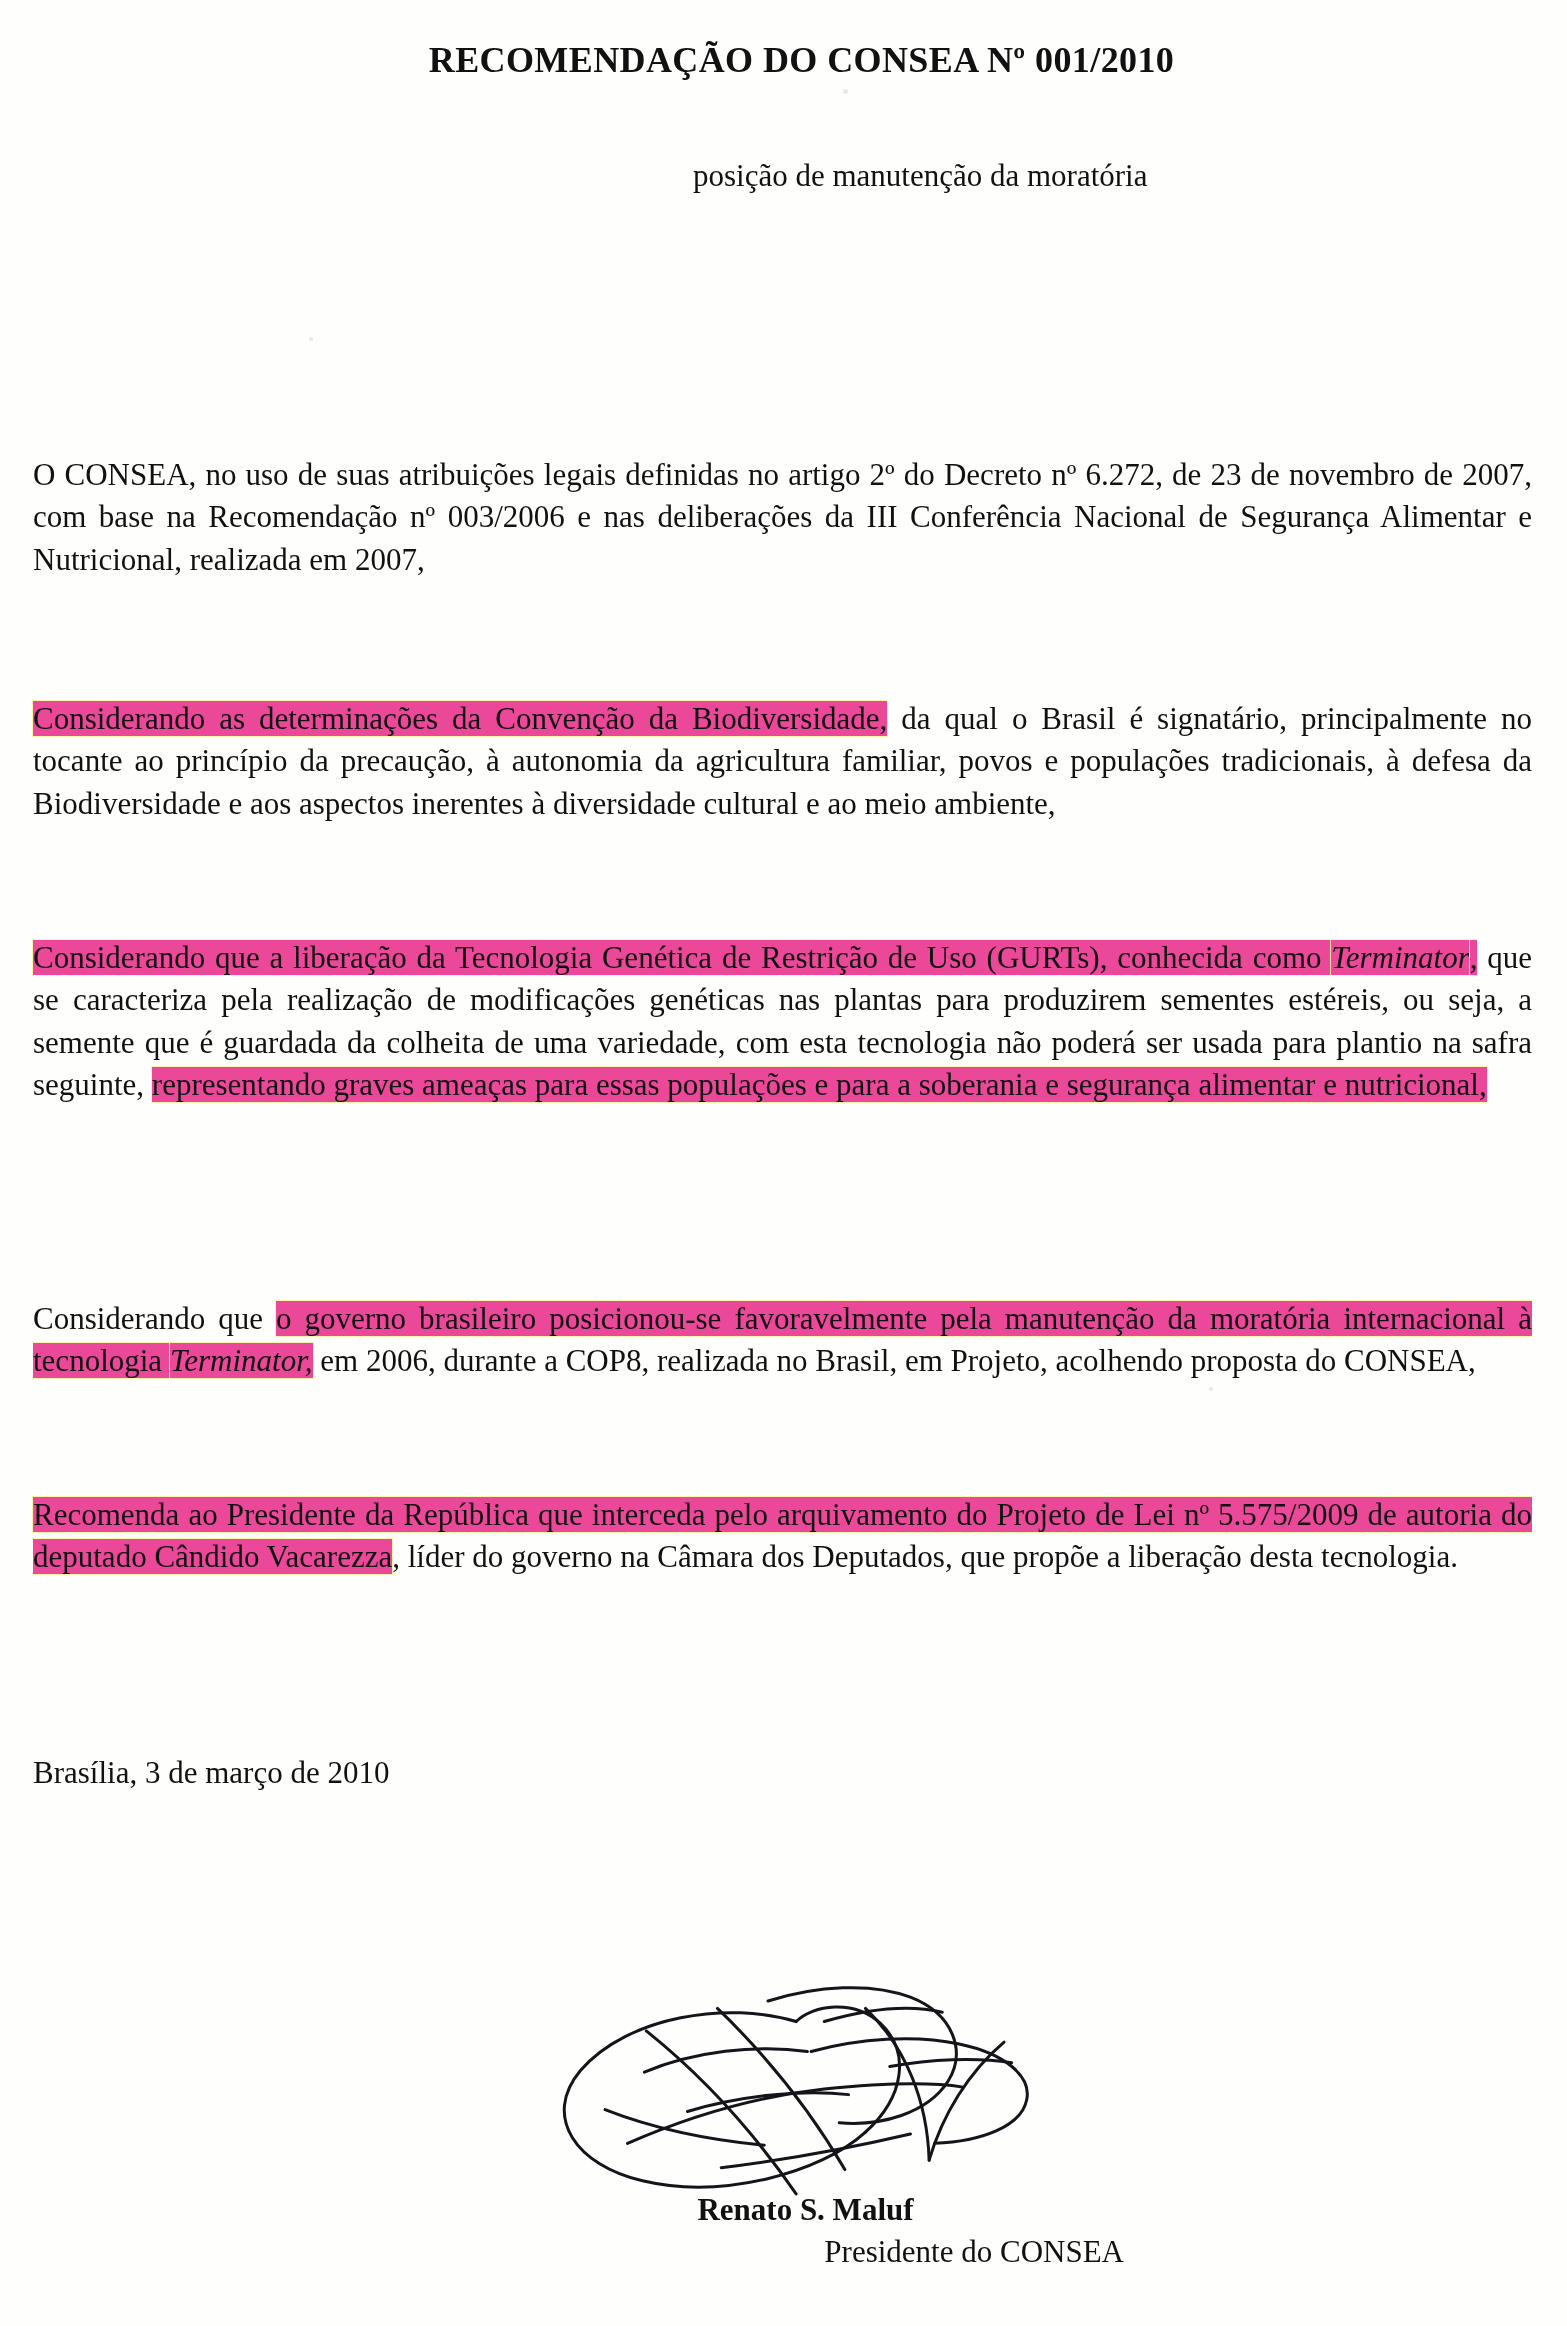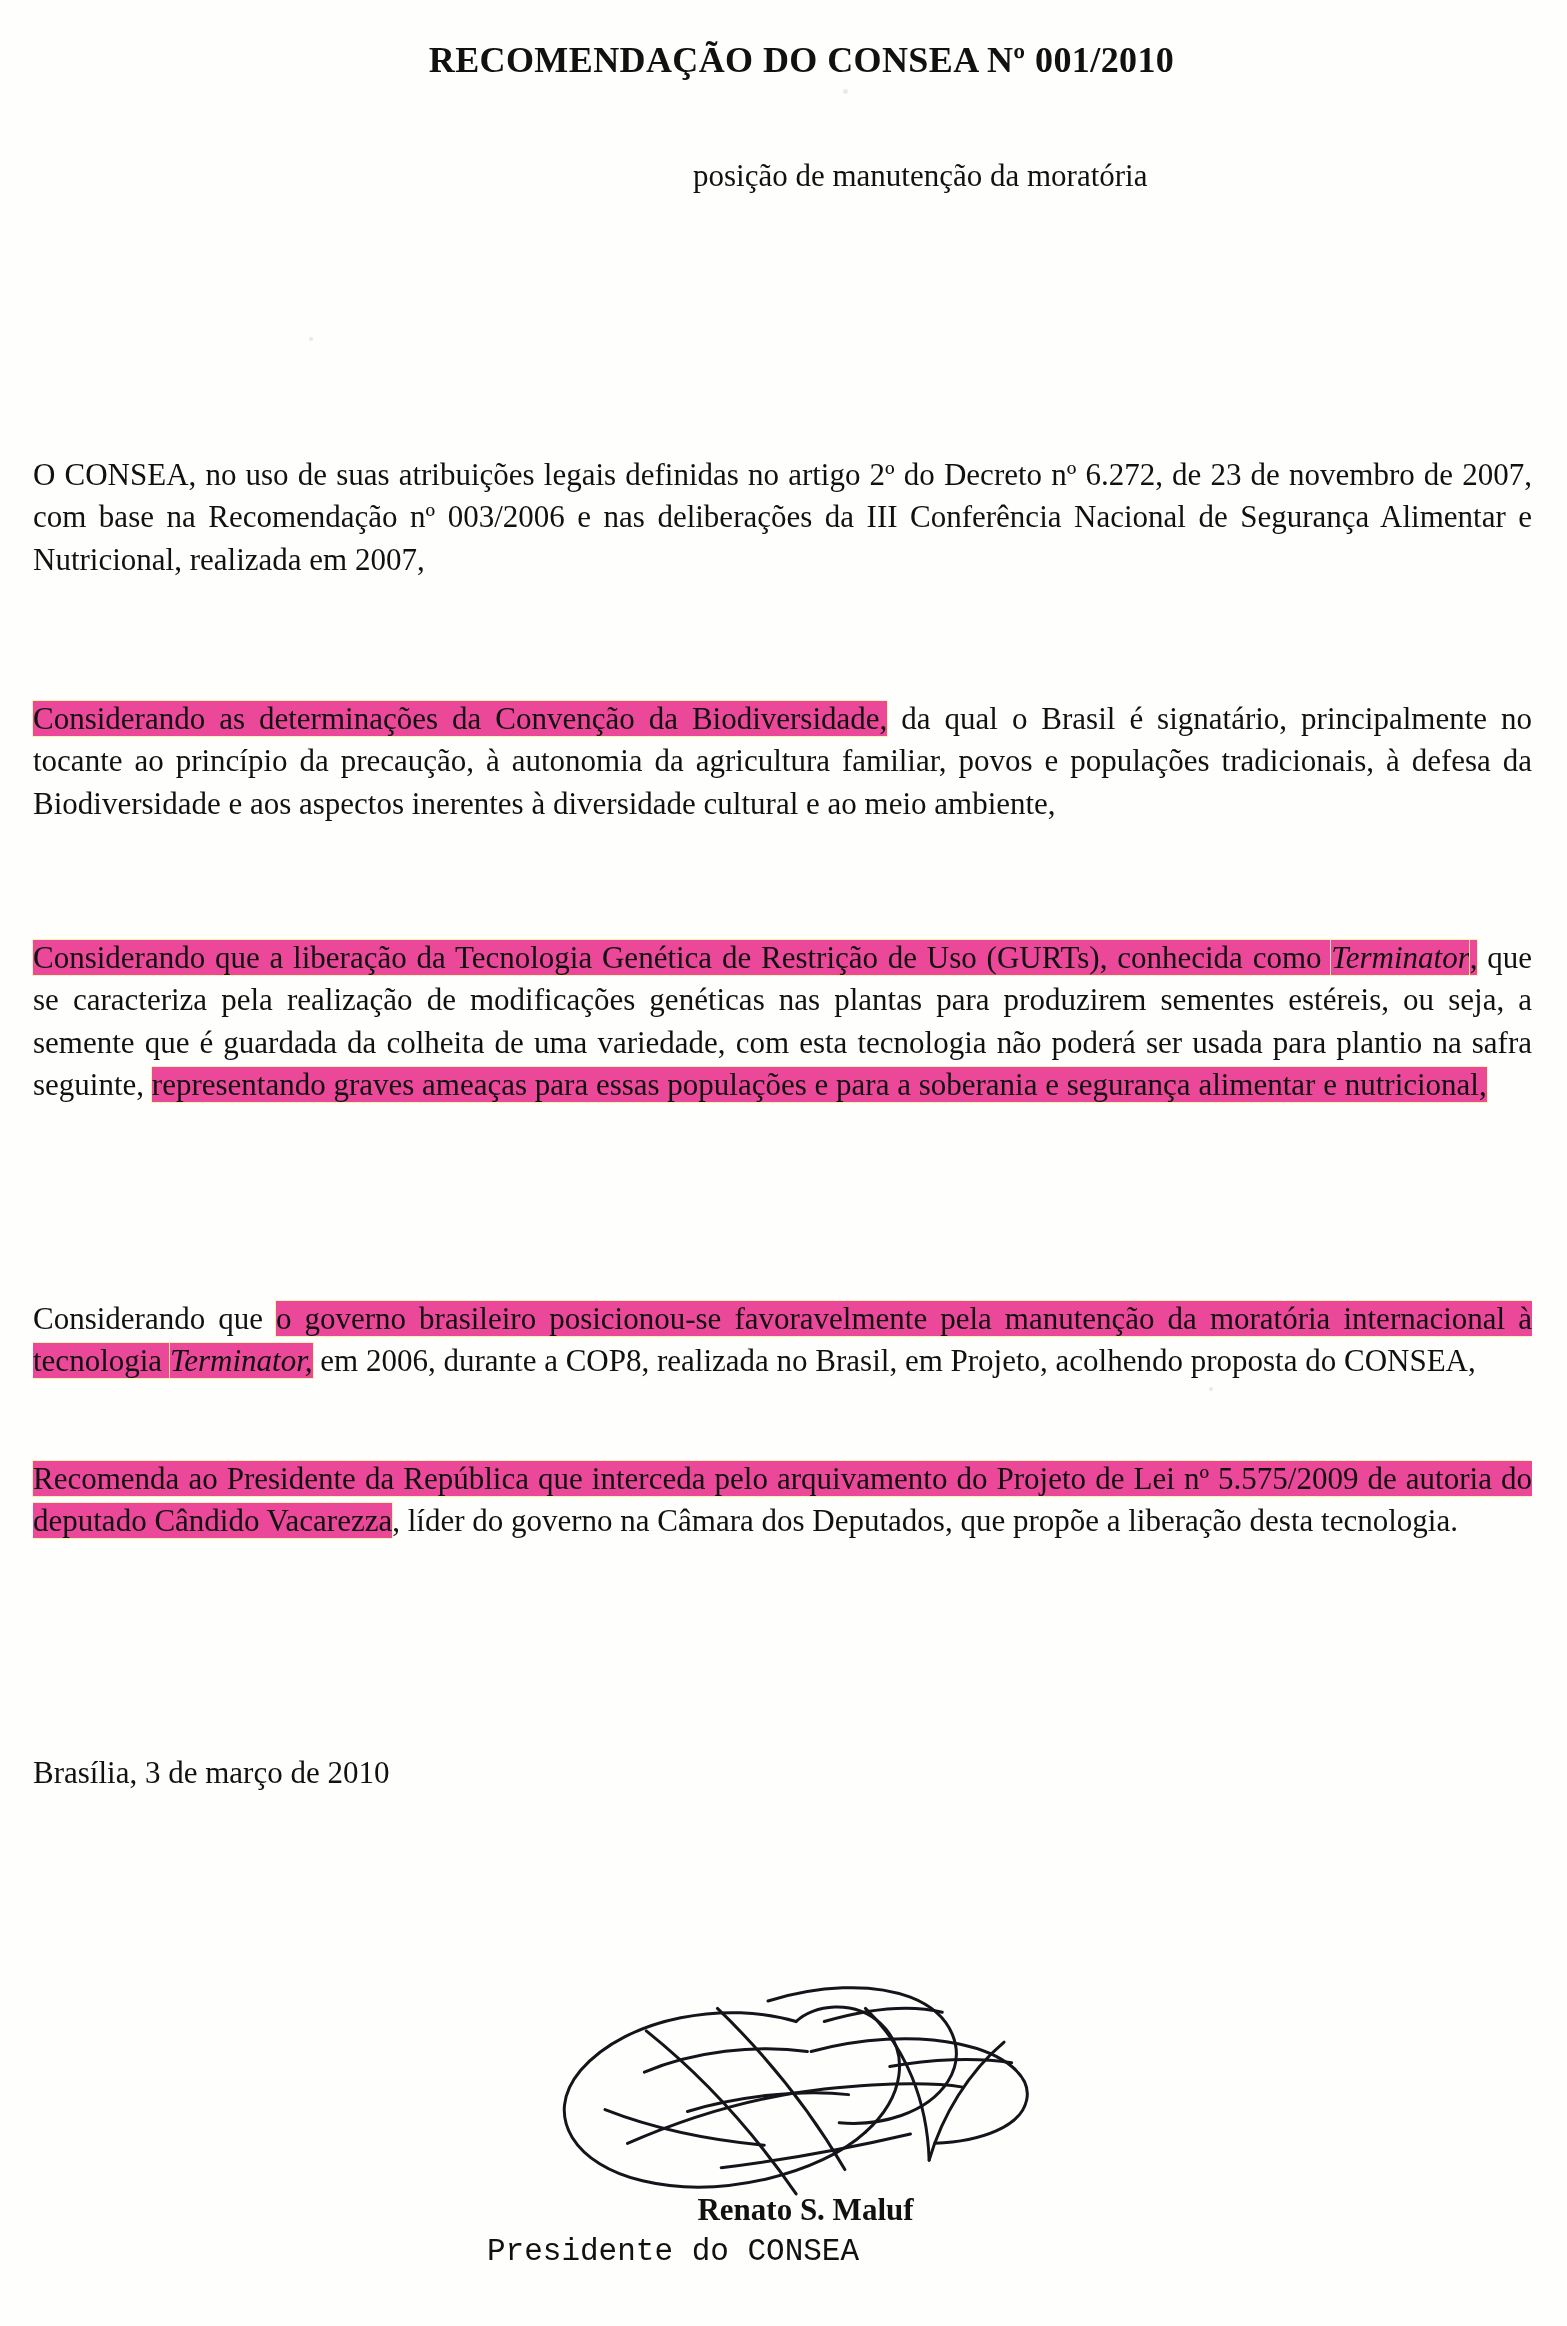--- a/index.html
+++ b/index.html
@@ -53,21 +53,21 @@
     width: 1499px;
     font-size: 31px;
     line-height: 1.37;
     text-align: justify;
     text-justify: inter-word;
   }
   .p1 { top: 454px; }
   .p2 { top: 698px; }
   .p3 { top: 937px; }
   .p4 { top: 1298px; }
-  .p5 { top: 1458px; }
+  .p5 { top: 1494px; }
   .p6 { top: 1752px; }
 
   .hl {
     background: #ec4899;
     box-shadow: 0 0 0 0.9px #f7f3a6;
   }
   .ital { font-style: italic; }
 
   .sig-wrap {
     position: absolute;
@@ -88,23 +88,22 @@
     width: 637px;
     text-align: center;
     font-size: 31px;
     font-weight: bold;
   }
   .sig-role {
     position: absolute;
     left: 0;
     top: 323px;
     width: 637px;
-    text-align: left;
+    text-align: right;
     font-size: 31px;
-    font-family: Liberation Mono, monospace;
   }
   
   .speck {
     position: absolute;
     background: #d8d8d2;
     border-radius: 50%;
     opacity: 0.55;
   }
 </style>
 </head>

